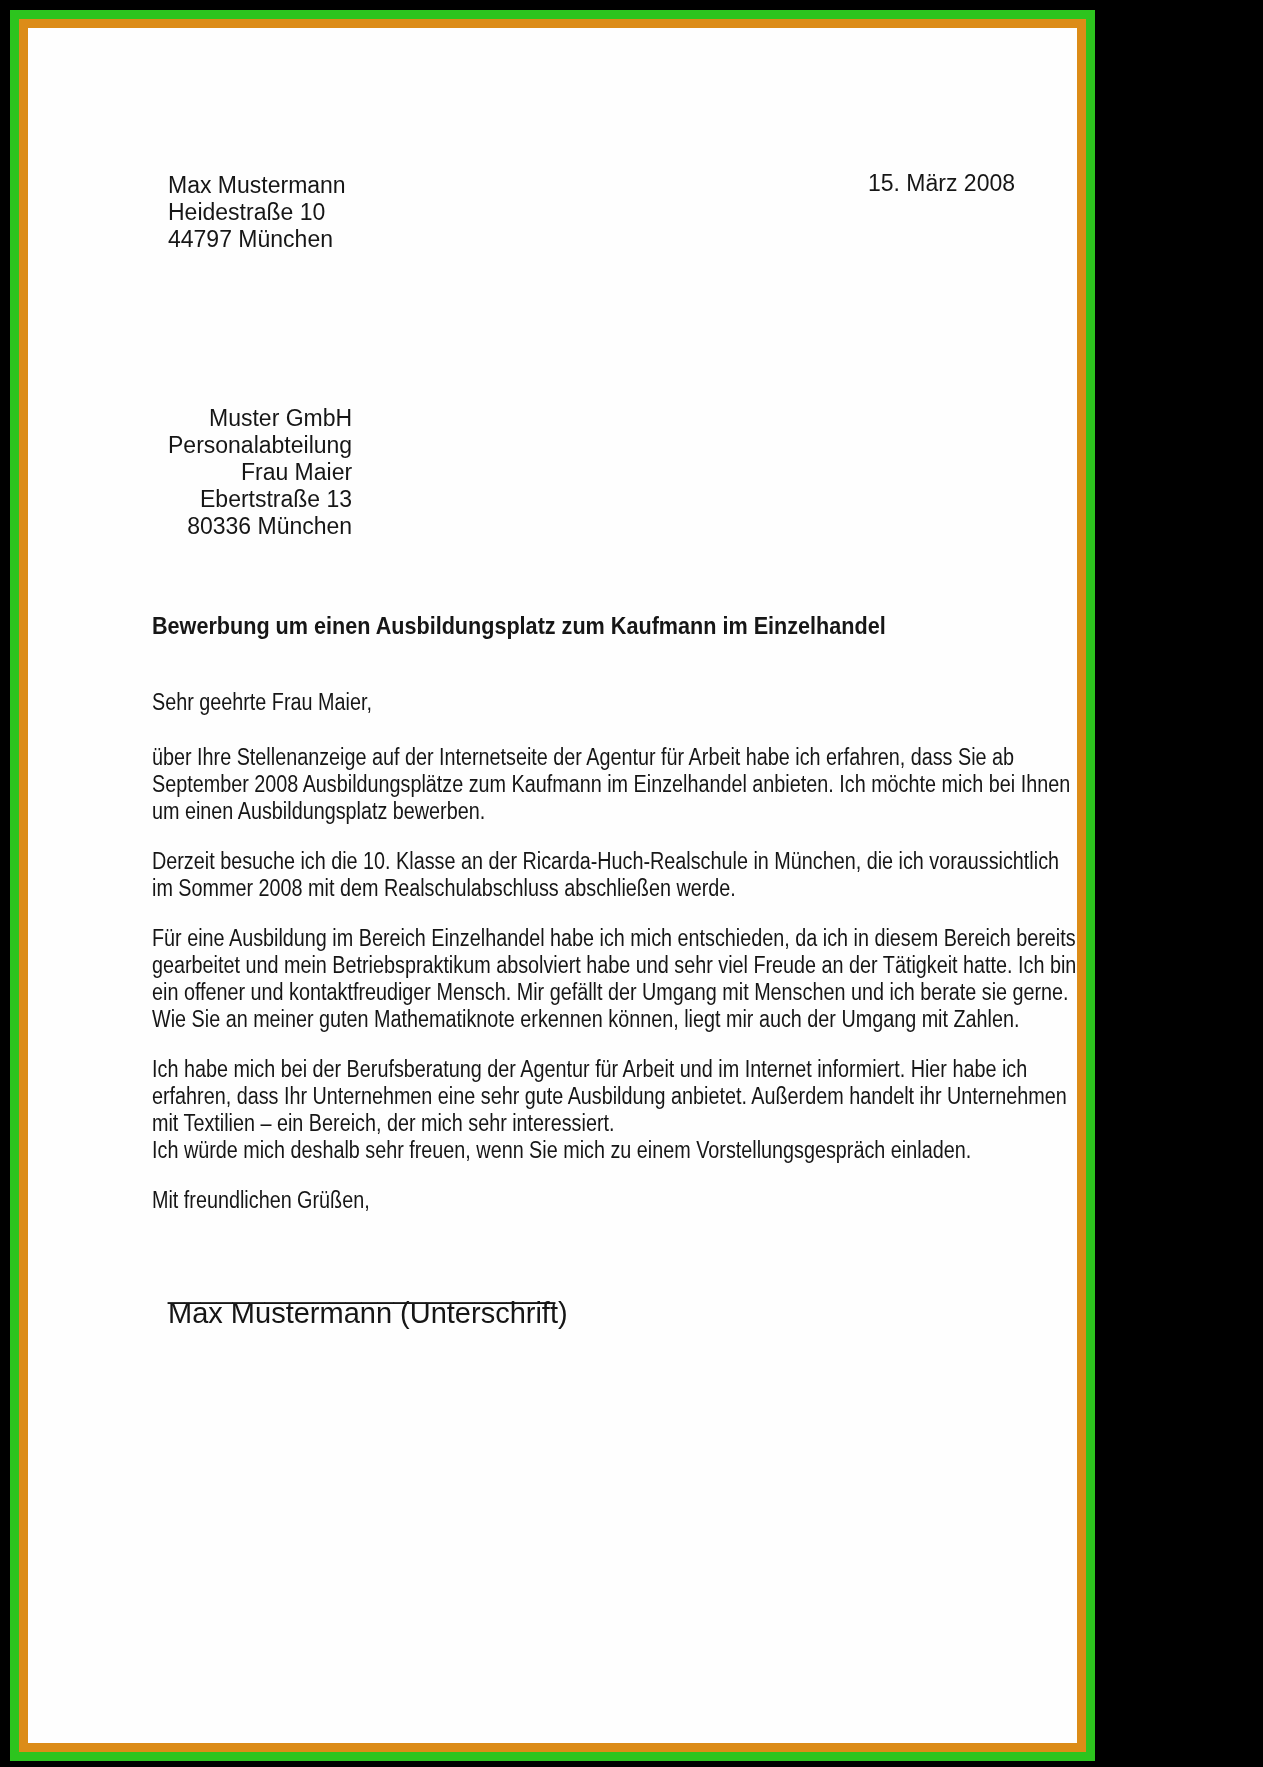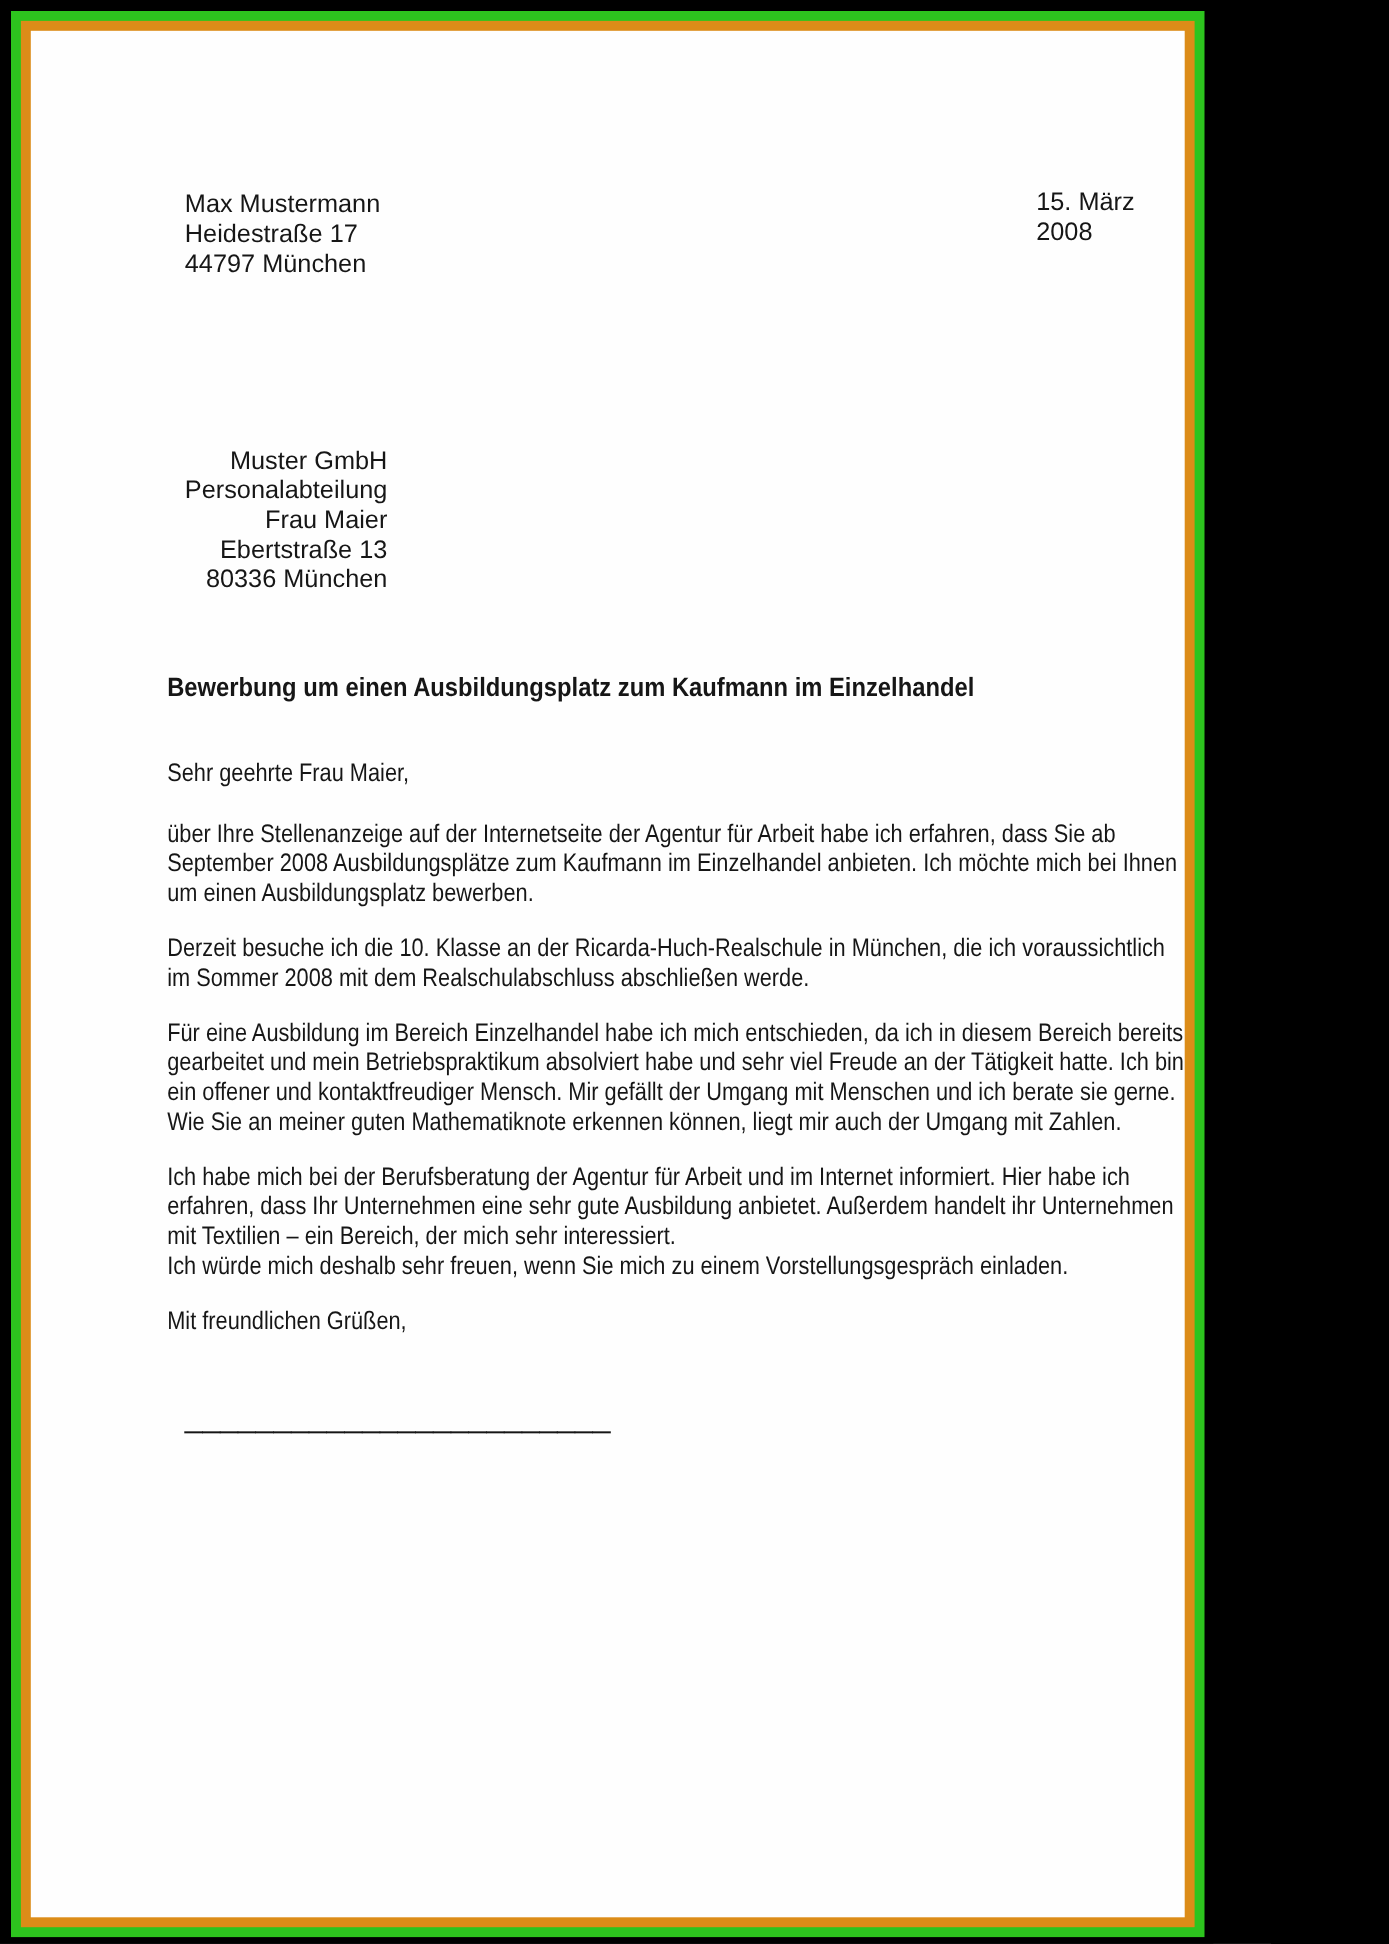--- a/index.html
+++ b/index.html
@@ -39,21 +39,21 @@
     overflow: hidden;
   }
   .addr {
     position: absolute;
     font-size: 23px;
     line-height: 27px;
   }
   .sender { left: 140px; top: 144px; }
   .date {
     position: absolute;
-    left: 914px;
+    left: 840px;
     top: 142px;
     font-size: 23px;
     line-height: 27px;
   }
   .recipient { left: 140px; top: 377px; text-align: right; }
   .subject {
     position: absolute;
     left: 124px;
     top: 584px;
     font-size: 24px;
@@ -102,21 +102,21 @@
 </head>
 <body>
 
 <div class="frame-black">
   <div class="frame-green">
     <div class="frame-orange">
       <div class="page">
 
         <div class="addr sender">
           <div>Max Mustermann</div>
-          <div>Heidestraße 17</div>
+          <div>Heidestraße 10</div>
           <div>44797 München</div>
         </div>
 
         <div class="date">15. März 2008</div>
 
         <div class="addr recipient">
           <div>Muster GmbH</div>
           <div>Personalabteilung</div>
           <div>Frau Maier</div>
           <div>Ebertstraße 13</div>
@@ -130,19 +130,20 @@
           <p>über Ihre Stellenanzeige auf der Internetseite der Agentur für Arbeit habe ich erfahren, dass Sie ab September 2008 Ausbildungsplätze zum Kaufmann im Einzelhandel anbieten. Ich möchte mich bei Ihnen um einen Ausbildungsplatz bewerben.</p>
           <p>Derzeit besuche ich die 10. Klasse an der Ricarda-Huch-Realschule in München, die ich voraussichtlich im Sommer 2008 mit dem Realschulabschluss abschließen werde.</p>
           <p>Für eine Ausbildung im Bereich Einzelhandel habe ich mich entschieden, da ich in diesem Bereich bereits gearbeitet und mein Betriebspraktikum absolviert habe und sehr viel Freude an der Tätigkeit hatte. Ich bin ein offener und kontaktfreudiger Mensch. Mir gefällt der Umgang mit Menschen und ich berate sie gerne. Wie Sie an meiner guten Mathematiknote erkennen können, liegt mir auch der Umgang mit Zahlen.</p>
           <p>Ich habe mich bei der Berufsberatung der Agentur für Arbeit und im Internet informiert. Hier habe ich erfahren, dass Ihr Unternehmen eine sehr gute Ausbildung anbietet. Außerdem handelt ihr Unternehmen mit Textilien – ein Bereich, der mich sehr interessiert.
 Ich würde mich deshalb sehr freuen, wenn Sie mich zu einem Vorstellungsgespräch einladen.</p>
           <p class="closing">Mit freundlichen Grüßen,</p>
         </div>
 
         <div class="signature">
           <div class="sig-line">________________________</div>
+          <div class="sig-name">Max Mustermann (Unterschrift)</div>
         </div>
 
 
       </div>
     </div>
   </div>
 </div>
 
 </body></html>

